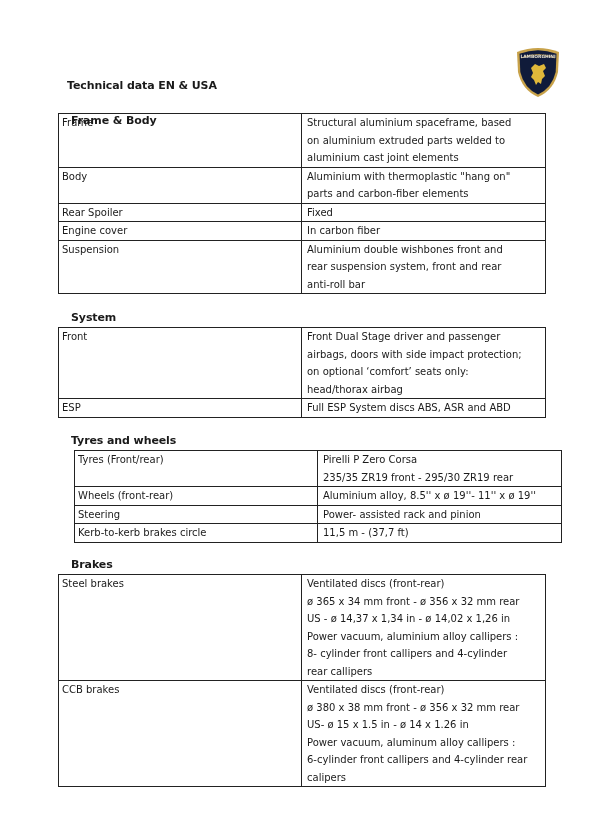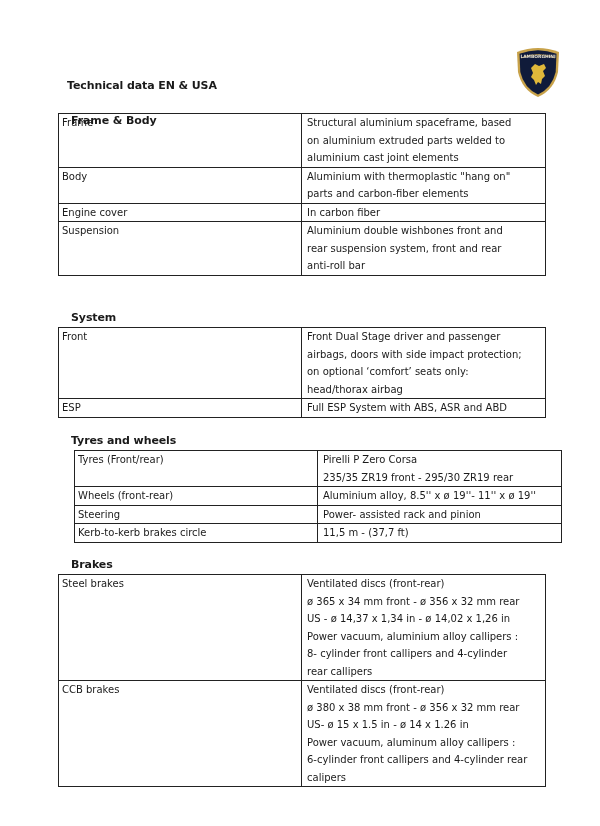--- a/index.html
+++ b/index.html
@@ -76,20 +76,24 @@
     <td class="val">Structural aluminium spaceframe, based
 on aluminium extruded parts welded to
 aluminium cast joint elements</td>
   </tr>
   <tr>
     <td class="key">Body</td>
     <td class="val">Aluminium with thermoplastic "hang on"
 parts and carbon-fiber elements</td>
   </tr>
   <tr>
+    <td class="key">Rear Spoiler</td>
+    <td class="val">Fixed</td>
+  </tr>
+  <tr>
     <td class="key">Engine cover</td>
     <td class="val">In carbon fiber</td>
   </tr>
   <tr>
     <td class="key">Suspension</td>
     <td class="val">Aluminium double wishbones front and
 rear suspension system, front and rear
 anti-roll bar</td>
   </tr>
 </tbody>
@@ -100,21 +104,21 @@
   <tbody>
       <tr>
     <td class="key">Front</td>
     <td class="val">Front Dual Stage driver and passenger
 airbags, doors with side impact protection;
 on optional ‘comfort’ seats only:
 head/thorax airbag</td>
   </tr>
   <tr>
     <td class="key">ESP</td>
-    <td class="val">Full ESP System with ABS, ASR and ABD</td>
+    <td class="val">Full ESP System discs ABS, ASR and ABD</td>
   </tr>
 </tbody>
   </table>
 
 <div class="section-title" style="top:434px;">Tyres and wheels</div>
 <table class="spec" style="top:450px;margin-left:16px;">
   <tbody>
       <tr>
     <td class="key">Tyres (Front/rear)</td>
     <td class="val">Pirelli P Zero Corsa

